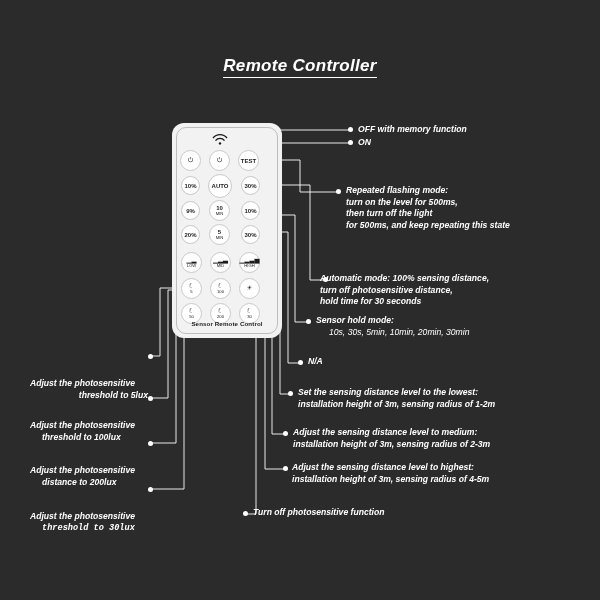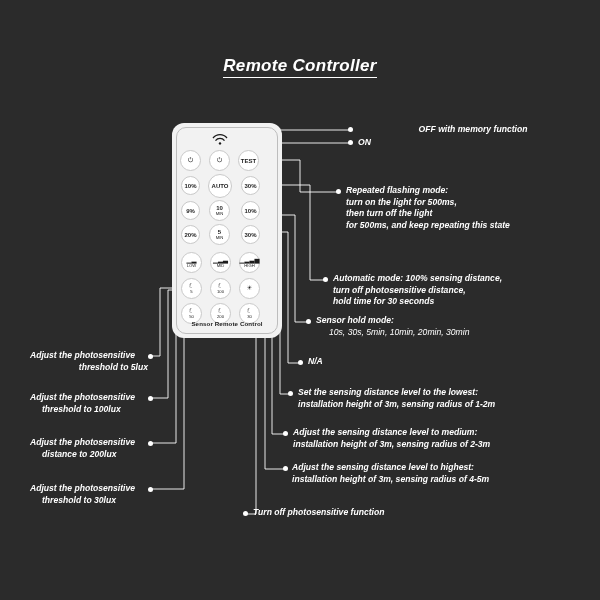--- a/index.html
+++ b/index.html
@@ -113,21 +113,21 @@
   
   .note {
     position: absolute;
     font-size: 8.6px;
     font-style: italic;
     font-weight: bold;
     line-height: 1.35;
     color: #ffffff;
   }
   .note.right { text-align: left; }
-  .note.left  { text-align: left; }
+  .note.left  { text-align: left; margin-top: 28px; }
 
   
   .dot {
     position: absolute;
     width: 5px;
     height: 5px;
     border-radius: 50%;
     background: #ffffff;
   }
 
@@ -270,39 +270,39 @@
     <span class="b-sub">200</span>
   </div>
   <div class="btn mid" style="left:239px; top:303px;">
     <span class="b-ico">☾</span>
     <span class="b-sub">30</span>
   </div>
 
   <div class="remote-label">Sensor Remote Control</div>
 
   <div class="dot" style="left:348px; top:127px;"></div>
-  <div class="note right" style="left:358px; top:124px; width:230px;text-align:center;">
+  <div class="note right" style="left:358px; top:124px; width:230px;">
     <div>OFF with memory function</div>
   </div>
 
   <div class="dot" style="left:348px; top:140px;"></div>
   <div class="note right" style="left:358px; top:137px; width:230px;">
     <div>ON</div>
   </div>
 
   <div class="dot" style="left:336px; top:189px;"></div>
   <div class="note right" style="left:346px; top:185px; width:248px;">
     <div>Repeated flashing mode:</div>
-    <div>turn on the light for 500ms,</div>
+    <div>turn on the level for 500ms,</div>
     <div>then turn off the light</div>
     <div>for 500ms, and keep repeating this state</div>
   </div>
 
   <div class="dot" style="left:323px; top:277px;"></div>
-  <div class="note right" style="left:333px; top:273px; width:256px;">
+  <div class="note right" style="left:320px; top:273px; width:256px;">
     <div>Automatic mode: 100% sensing distance,</div>
     <div>turn off photosensitive distance,</div>
     <div>hold time for 30 seconds</div>
   </div>
 
   <div class="dot" style="left:306px; top:319px;"></div>
   <div class="note right" style="left:316px; top:315px; width:256px;">
     <div>Sensor hold mode:</div>
     <div style="font-style:italic; font-weight:normal;margin-left:13px;">10s, 30s, 5min, 10min, 20min, 30min</div>
   </div>
@@ -349,16 +349,16 @@
 
   <div class="dot" style="left:148px; top:441px;"></div>
   <div class="note left" style="left:30px; top:437px; width:120px; text-align:left;">
     <div>Adjust the photosensitive</div>
     <div style="padding-left:12px;">distance to 200lux</div>
   </div>
 
   <div class="dot" style="left:148px; top:487px;"></div>
   <div class="note left" style="left:30px; top:483px; width:120px; text-align:left;">
     <div>Adjust the photosensitive</div>
-    <div style="padding-left:12px;">threshold to 30lux</div>
+    <div style="padding-left:12px;font-family:Liberation Mono, monospace;">threshold to 30lux</div>
   </div>
 
 </div>
 
 </body></html>

